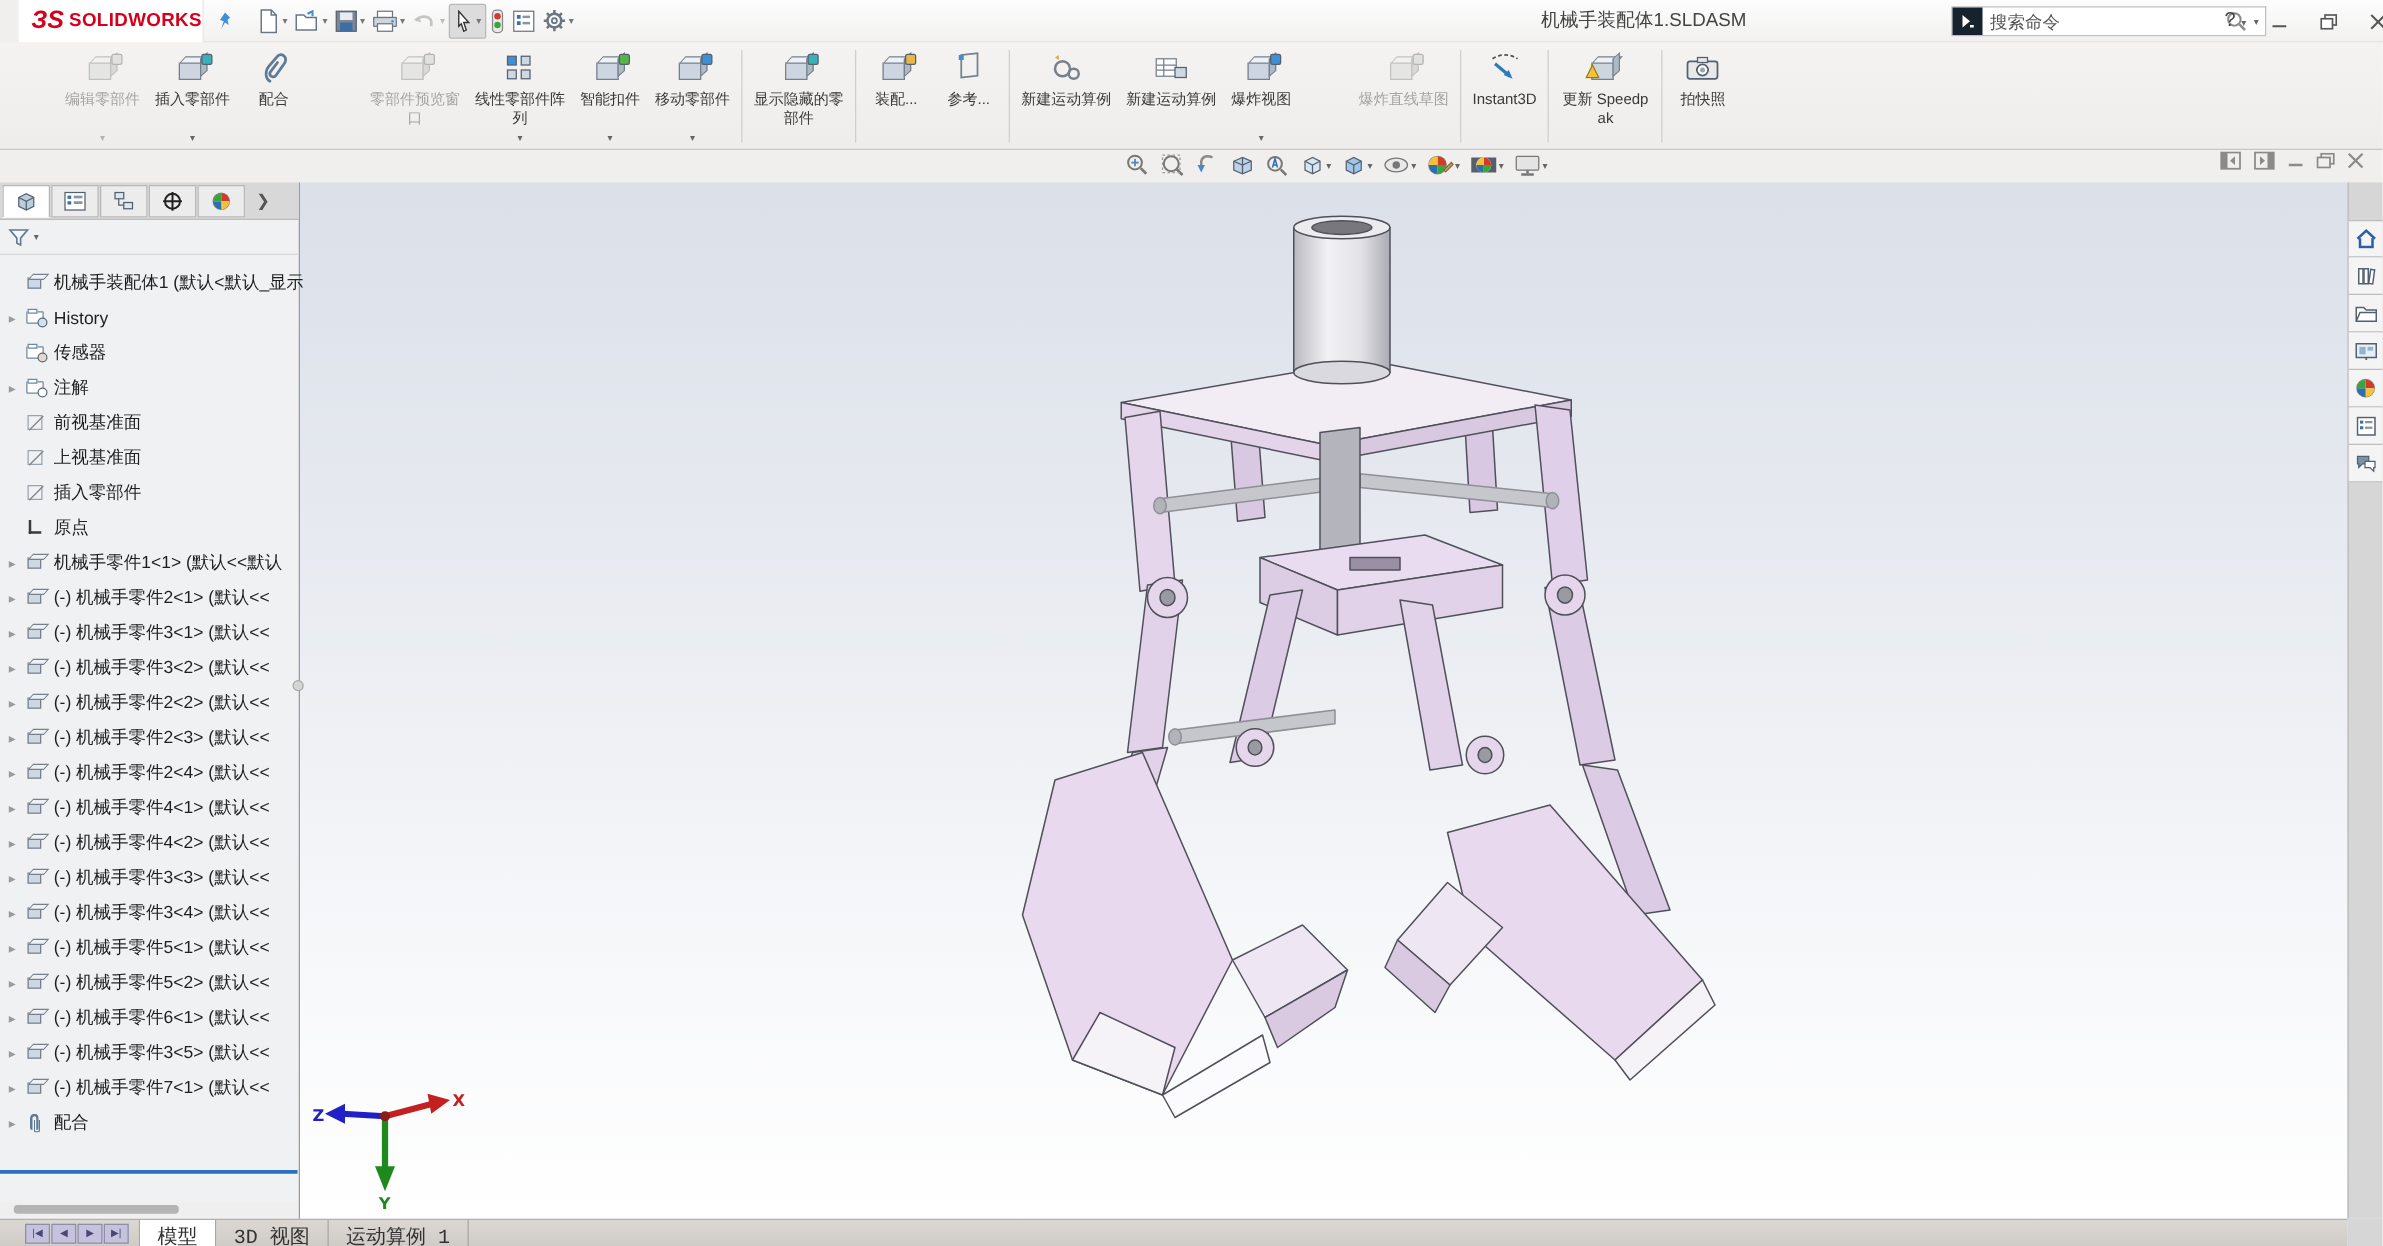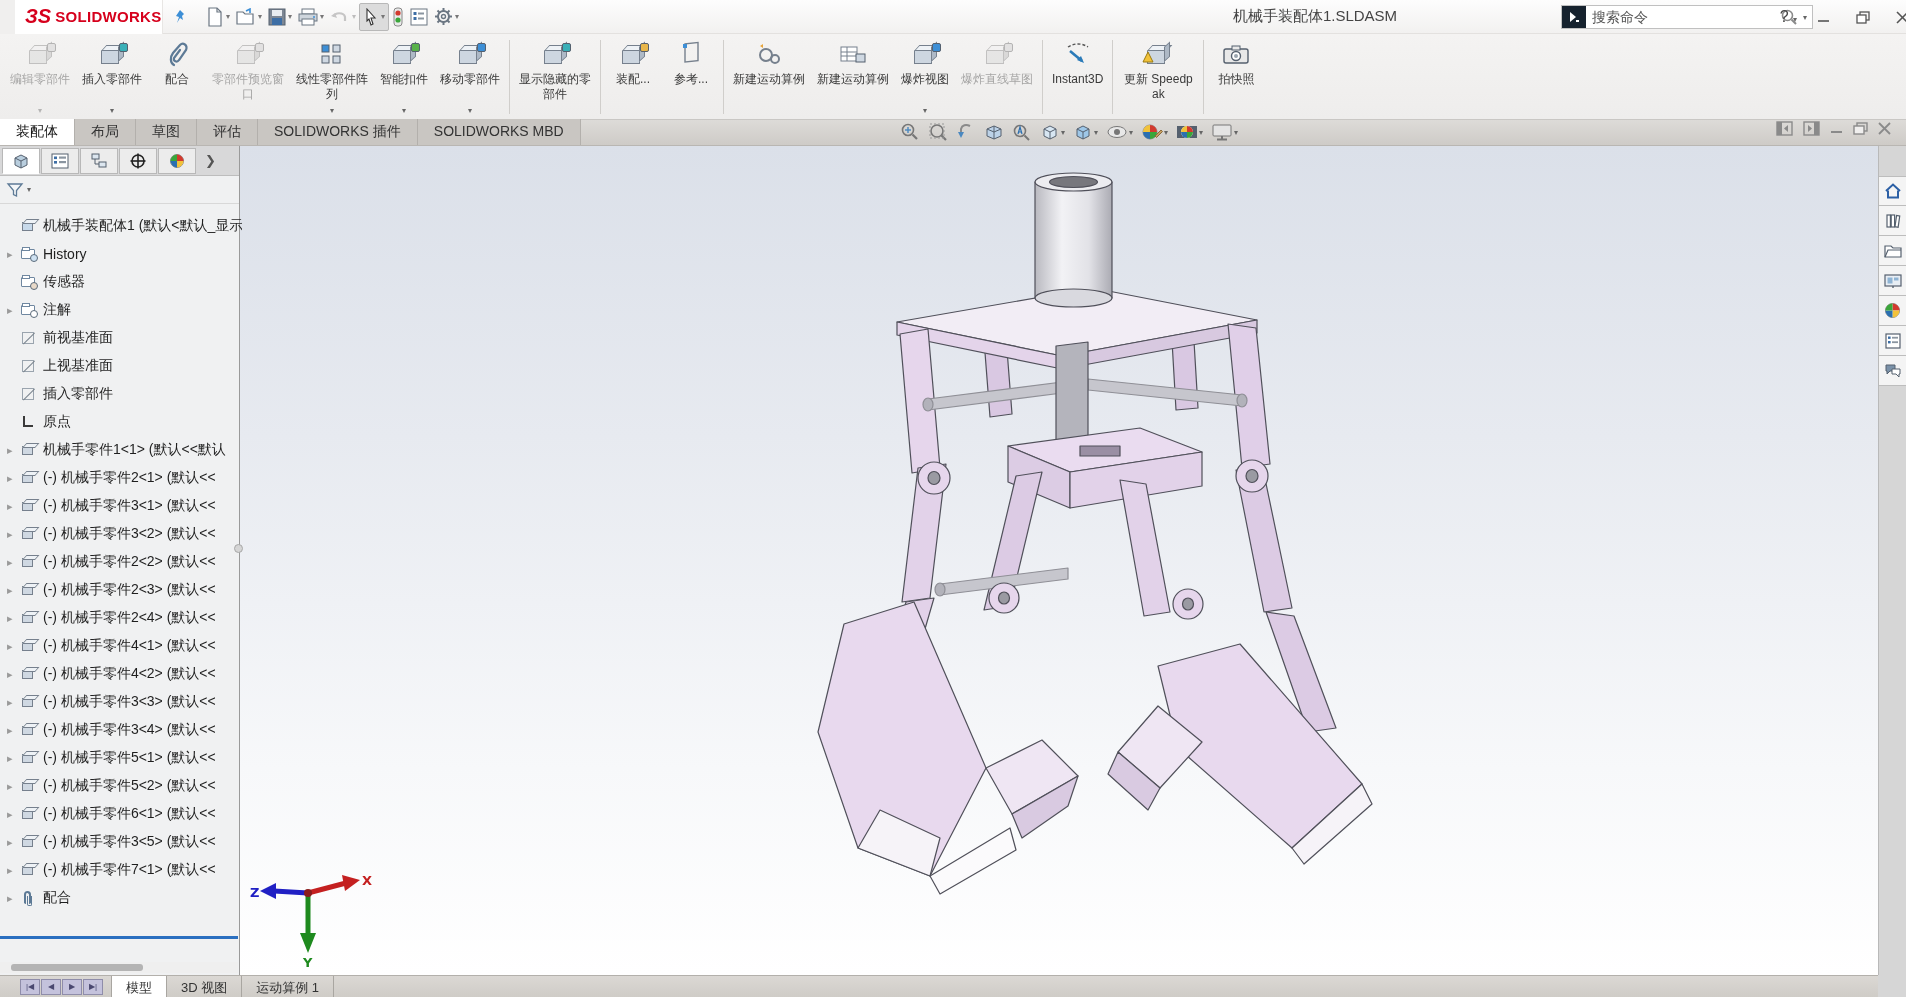--- a/index.html
+++ b/index.html
@@ -30,21 +30,21 @@
   #tb-right { position:absolute; right:6px; top:0; height:34px; display:flex; align-items:center; gap:14px;}
   .wbtn { color:#555; font-size:15px; padding:2px 6px;}
   #help-q { font-size:16px; color:#444;}
   .caret { font-size:8px; color:#666;}
 
   
   #ribbon { position:absolute; left:0; top:34px; width:1906px; height:86px;
     background:linear-gradient(#f4f3f2,#eeedec); border-bottom:1px solid #c9c7c4; display:flex; align-items:flex-start; padding:3px 4px 0 4px;}
   .rbtn { display:flex; flex-direction:column; align-items:center; justify-content:flex-start;
     min-width:58px; max-width:84px; padding:3px 5px 1px 5px; border:1px solid transparent; border-radius:2px; height:80px;}
-  .rbtn.disabled { opacity:.42; filter:grayscale(1);}
+  .rbtn.disabled { opacity:.42; filter:grayscale(1);margin-left:42px;}
   .rlabel { font-size:12px; color:#3a3a3a; text-align:center; line-height:1.25; margin-top:3px; word-break:break-all;}
   .rdrop { font-size:8px; color:#666; margin-top:auto;}
   .rsep { width:1px; height:74px; background:#d0cecb; margin:3px 3px 0 3px; flex:0 0 1px;}
   
   .ric { width:32px; height:28px; position:relative; flex:0 0 28px;}
   .cub { position:absolute; left:5px; top:9px; width:18px; height:14px; background:#cdd6e0; border:1px solid #76808d;}
   .cub::before { content:""; position:absolute; left:-1px; top:-6px; width:18px; height:4px;
     background:#eef2f6; border:1px solid #76808d; transform:skewX(-42deg); transform-origin:bottom left;}
   .cub::after { content:""; position:absolute; right:-6px; top:-4px; width:4px; height:13px;
     background:#aeb9c6; border:1px solid #76808d; transform:skewY(-42deg); transform-origin:top left;}
@@ -109,21 +109,21 @@
   .tpbtn { width:27px; height:30px; background:#f4f4f4; border-bottom:1px solid #bdbdbd;
     display:flex; align-items:center; justify-content:center;}
   .tpbtn:first-child { border-top:1px solid #bdbdbd; margin-top:30px;}
 
   
   #bottombar { position:absolute; left:0; top:975px; width:1878px; height:22px;
     background:linear-gradient(#dbd8d4,#cfccc7); border-top:1px solid #b3b0ab; display:flex; align-items:stretch;}
   #navbtns { display:flex; align-items:center; gap:1px; margin:2px 8px 2px 20px;}
   .navb { width:20px; height:16px; background:#c4c2dc; border:1px solid #8f8daa; color:#4a4870;
     font-size:8px; display:flex; align-items:center; justify-content:center;}
-  .btab { padding:3px 14px 2px 14px; font-size:13px; color:#333; border-right:1px solid #a9a6a1; background:transparent;}
+  .btab { padding:3px 14px 2px 14px; font-size:16px; color:#333; border-right:1px solid #a9a6a1; background:transparent;font-family:Liberation Mono, monospace;}
   .btab.active { background:#fff; border-left:1px solid #a9a6a1;}
   #bb-corner { position:absolute; left:1878px; top:975px; width:28px; height:22px; background:#d6d6d6;}
 
   svg { display:block; }
 </style>
 </head>
 <body>
 
 <div id="app">
 
@@ -408,28 +408,20 @@
             <rect x="4" y="8" width="24" height="14" rx="2" fill="#e8e8e8" stroke="#55606e" stroke-width="1.4"></rect>
             <rect x="12" y="5" width="8" height="4" fill="#e8e8e8" stroke="#55606e"></rect>
             <circle cx="16" cy="15" r="4.5" fill="#fff" stroke="#55606e" stroke-width="1.4"></circle>
             <circle cx="16" cy="15" r="2" fill="#9aa4ae"></circle>
           </svg>
       </span>
       <span class="rlabel">拍快照</span>
     </div>
   </div>
 
-  <div id="tabrow">
-    <span class="ctab active">装配体</span>
-    <span class="ctab">布局</span>
-    <span class="ctab">草图</span>
-    <span class="ctab">评估</span>
-    <span class="ctab">SOLIDWORKS 插件</span>
-    <span class="ctab">SOLIDWORKS MBD</span>
-  </div>
   <div id="headsup">
     <span class="hbtn">
       <svg width="20" height="20" viewBox="0 0 20 20">
           <circle cx="8" cy="8" r="5.5" fill="none" stroke="#777" stroke-width="1.6"></circle>
           <line x1="12.5" y1="12.5" x2="17" y2="17" stroke="#777" stroke-width="2.2"></line>
           <g stroke="#4a88c0" stroke-width="1.4">
             <line x1="8" y1="5" x2="8" y2="11"></line>
             <line x1="5" y1="8" x2="11" y2="8"></line>
           </g>
         </svg>

